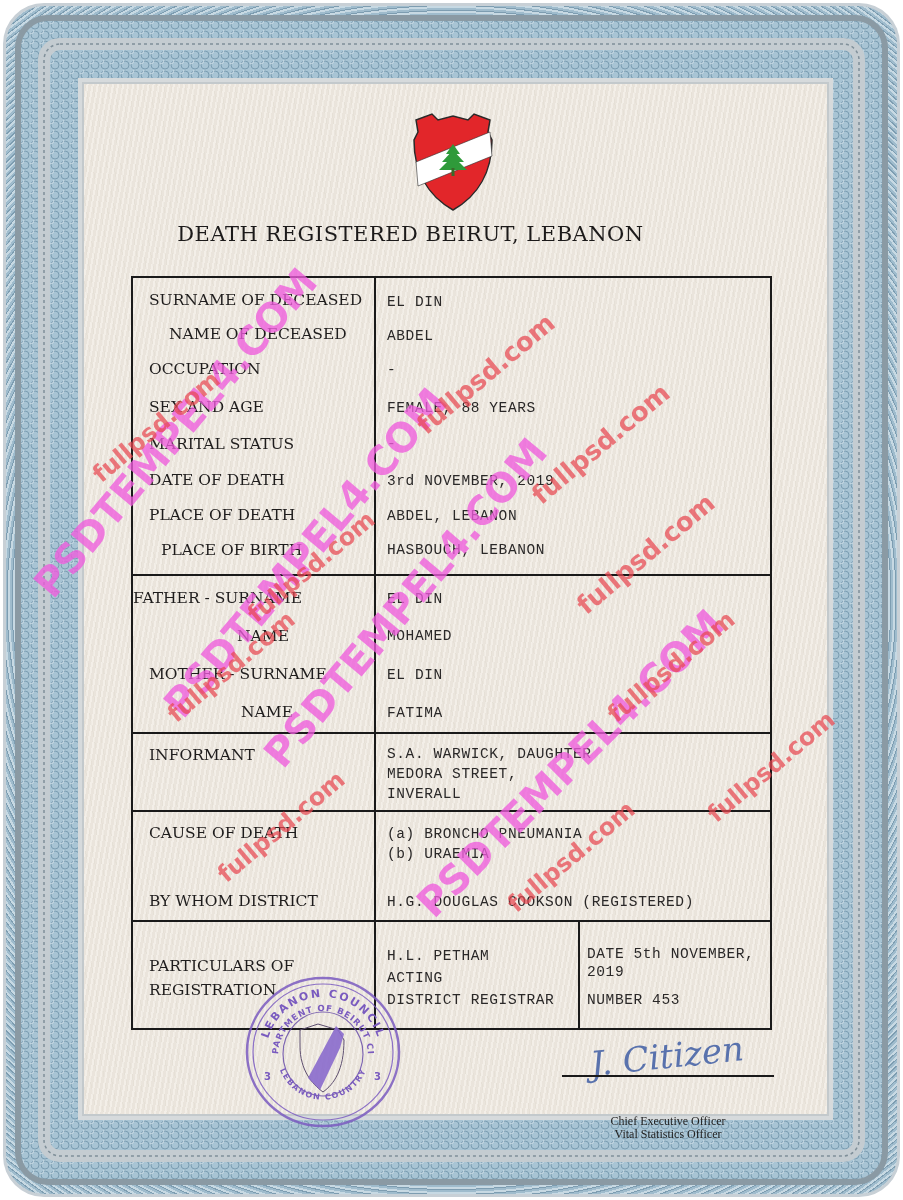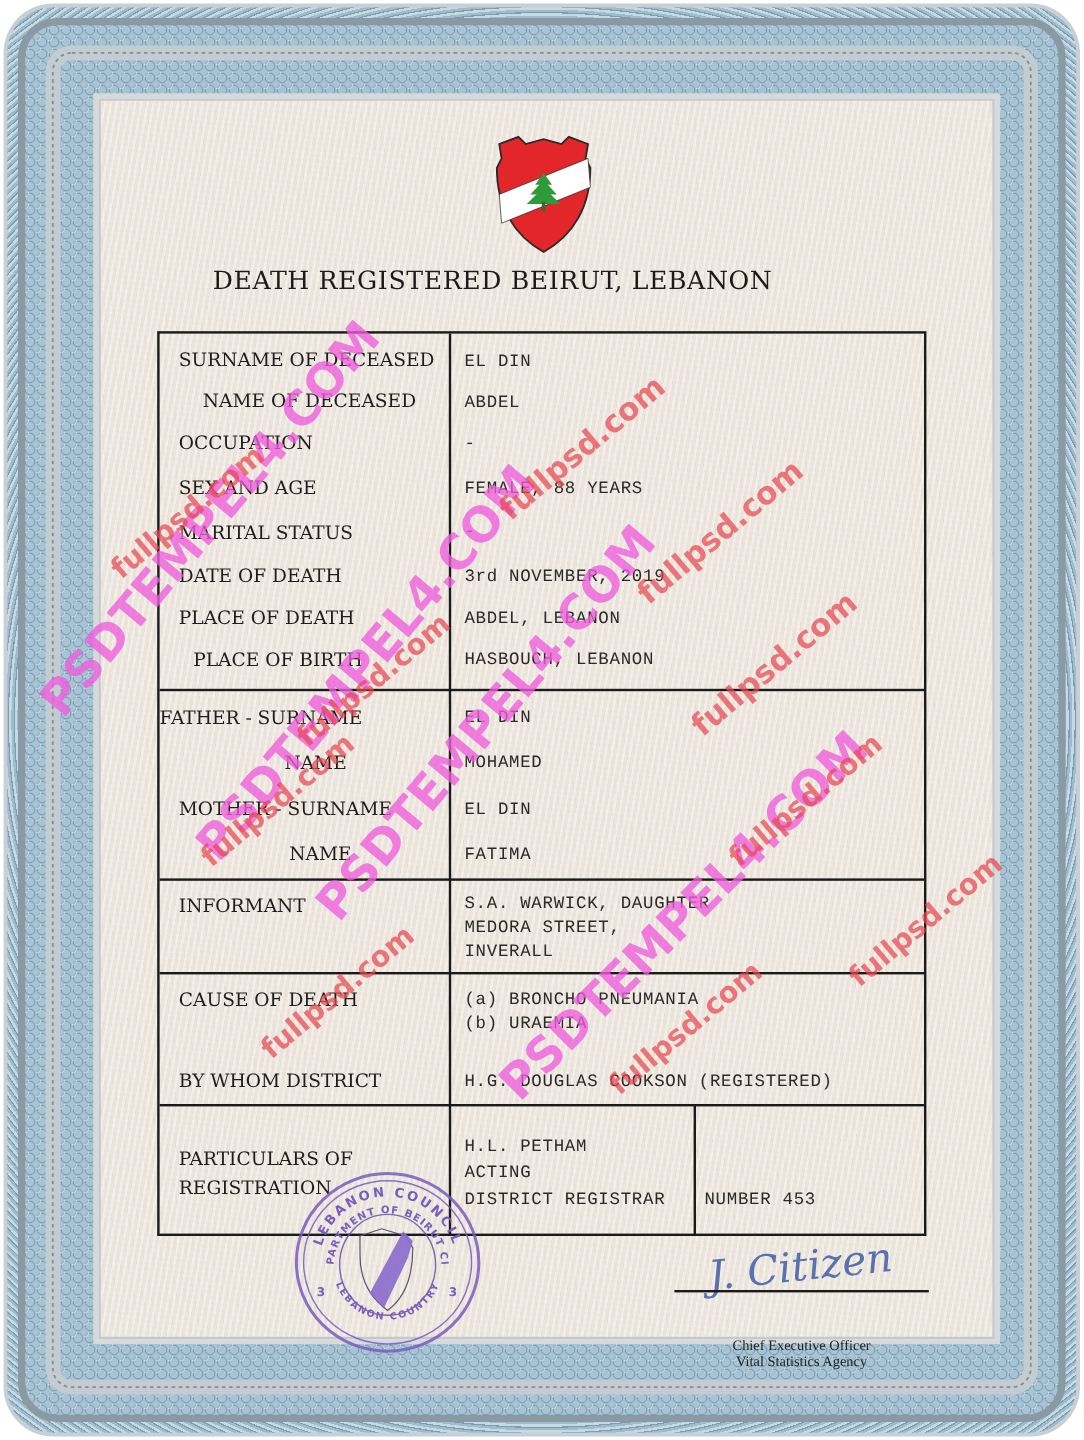--- a/index.html
+++ b/index.html
@@ -114,20 +114,22 @@
   <div class="val" style="left:254px;top:546px;">(a) BRONCHO PNEUMANIA
 (b) URAEMIA</div>
   <div class="lbl" style="left:16px;top:614px;">BY WHOM DISTRICT</div>
   <div class="val" style="left:254px;top:614px;">H.G. DOUGLAS COOKSON (REGISTERED)</div>
 
   <div class="lbl" style="left:16px;top:676px;white-space:pre;line-height:24px;">PARTICULARS OF
 REGISTRATION</div>
   <div class="val" style="left:254px;top:667px;line-height:22px;">H.L. PETHAM
 ACTING
 DISTRICT REGISTRAR</div>
+  <div class="val" style="left:454px;top:667px;line-height:18px;">DATE 5th NOVEMBER,
+2019</div>
   <div class="val" style="left:454px;top:712px;">NUMBER 453</div>
 </div>
 
 <svg class="seal" viewBox="0 0 158 156">
   <defs>
     <path id="arcTop" d="M22 80 A57 57 0 0 1 136 80"></path>
     <path id="arcIn" d="M34 82 A45 45 0 0 1 124 82"></path>
     <path id="arcBot" d="M36 96 A46 46 0 0 0 122 96"></path>
   </defs>
   <ellipse cx="79" cy="78" rx="76" ry="74" fill="none" stroke="#7a5bbf" stroke-width="2.5" opacity="0.85"></ellipse>
@@ -145,21 +147,21 @@
     <textPath href="#arcBot" startOffset="50%" text-anchor="middle">LEBANON COUNTRY</textPath>
   </text>
   <text x="20" y="106" font-family="DejaVu Sans, sans-serif" font-size="10" font-weight="bold" fill="#7a5bbf">3</text>
   <text x="130" y="106" font-family="DejaVu Sans, sans-serif" font-size="10" font-weight="bold" fill="#7a5bbf">3</text>
 </svg>
 
 <div class="sig">J. Citizen</div>
 <div class="sig-line"></div>
 <div class="sig-title">
   <div>Chief Executive Officer</div>
-  <div>Vital Statistics Agency</div>
+  <div>Vital Statistics Officer</div>
 </div>
 
 <div class="wm pink" style="left:60px;top:560px;font-size:40px;transform:rotate(-50deg);">PSDTEMPEL4.COM</div>
 <div class="wm pink" style="left:190px;top:680px;font-size:40px;transform:rotate(-50deg);">PSDTEMPEL4.COM</div>
 <div class="wm pink" style="left:290px;top:730px;font-size:40px;transform:rotate(-50deg);">PSDTEMPEL4.COM</div>
 <div class="wm pink" style="left:440px;top:880px;font-size:40px;transform:rotate(-45deg);">PSDTEMPEL4.COM</div>
 <div class="wm red" style="left:105px;top:460px;font-size:24px;transform:rotate(-40deg);">fullpsd.com</div>
 <div class="wm red" style="left:430px;top:410px;font-size:26px;transform:rotate(-40deg);">fullpsd.com</div>
 <div class="wm red" style="left:545px;top:480px;font-size:26px;transform:rotate(-40deg);">fullpsd.com</div>
 <div class="wm red" style="left:590px;top:590px;font-size:26px;transform:rotate(-40deg);">fullpsd.com</div>

